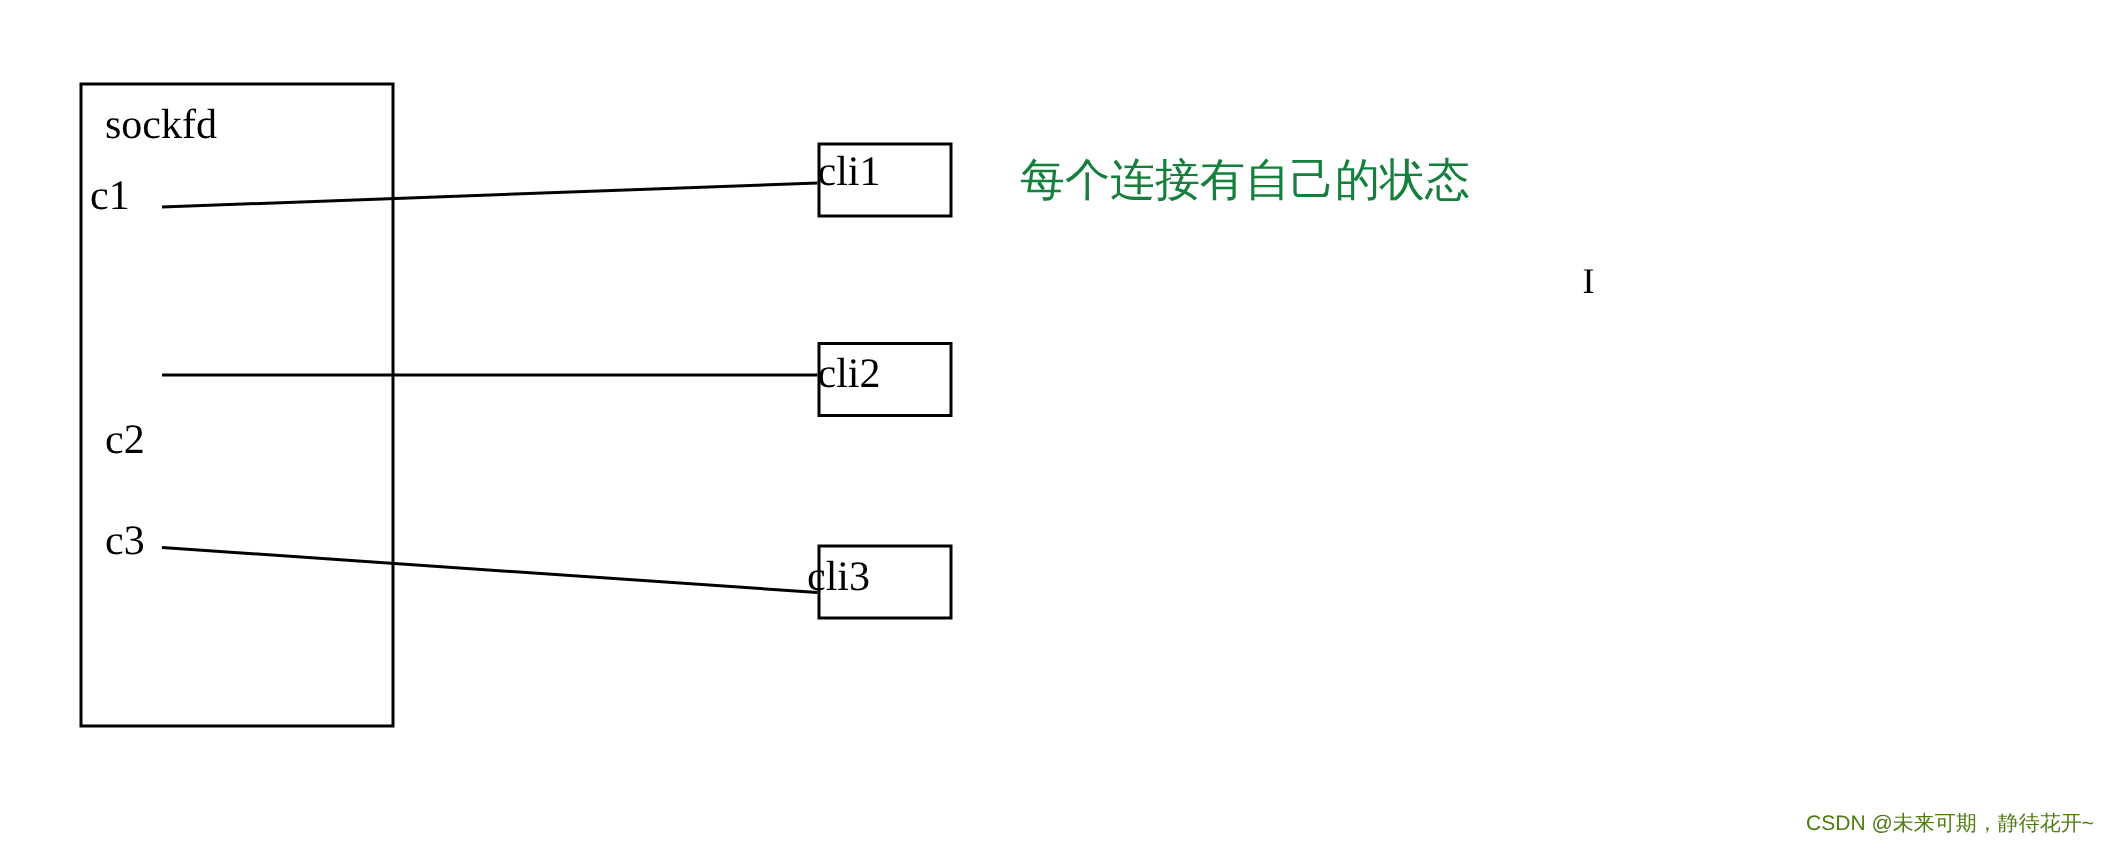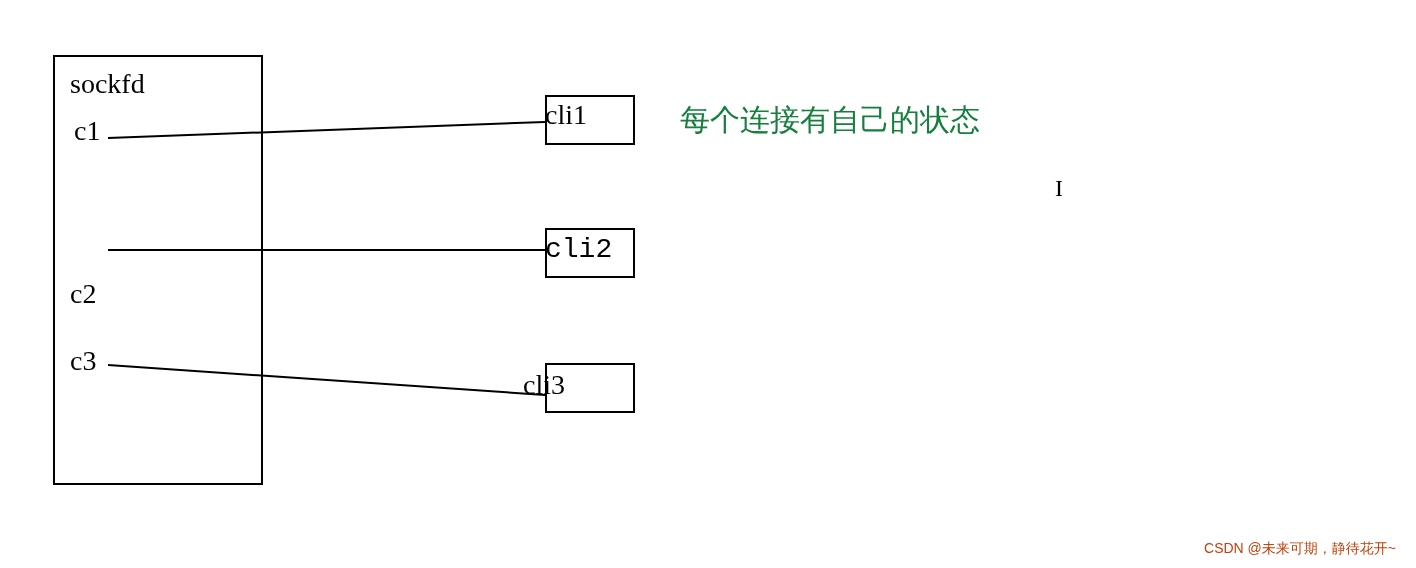--- a/index.html
+++ b/index.html
@@ -34,62 +34,62 @@
       left: 70px;
       top: 68px;
       font-size: 28px;
       color: #000;
     }
     .c-label {
       position: absolute;
       font-size: 28px;
       color: #000;
     }
-    .c1 { left: 74px; top: 115px; }
+    .c1 { left: 60px; top: 115px; }
     .c2 { left: 70px; top: 230px; margin-top: 48px; }
     .c3 { left: 70px; top: 345px; text-align: center; }
     .cli-box {
       position: absolute;
       width: 90px;
       height: 50px;
       border: 2px solid #000;
     }
     .cli1-box { left: 545px; top: 95px; }
     .cli2-box { left: 545px; top: 228px; }
     .cli3-box { left: 545px; top: 363px; }
     .cli-label {
       position: absolute;
       font-size: 28px;
       color: #000;
       margin-top: 36px;
     }
     .cli1-label { left: 545px; top: 63px; }
-    .cli2-label { left: 545px; top: 198px; font-family: Liberation Mono, monospace; }
-    .cli3-label { left: 523px; top: 333px; }
+    .cli2-label { left: 545px; top: 198px; }
+    .cli3-label { left: 538px; top: 333px; }
     .description {
       position: absolute;
       left: 680px;
       top: 100px;
       font-size: 30px;
       color: #15803d;
     }
     .cursor {
       position: absolute;
       left: 1055px;
       top: 175px;
       font-size: 24px;
       color: #000;
       font-family: serif;
     }
     .watermark {
       position: absolute;
       right: 20px;
       bottom: 10px;
       font-size: 14px;
-      color: #c2410c;
+      color: #4d7c0f;
       font-family: "Microsoft YaHei", sans-serif;
     }
     svg {
       position: absolute;
       top: 0;
       left: 0;
       width: 1416px;
       height: 568px;
       pointer-events: none;
     }

